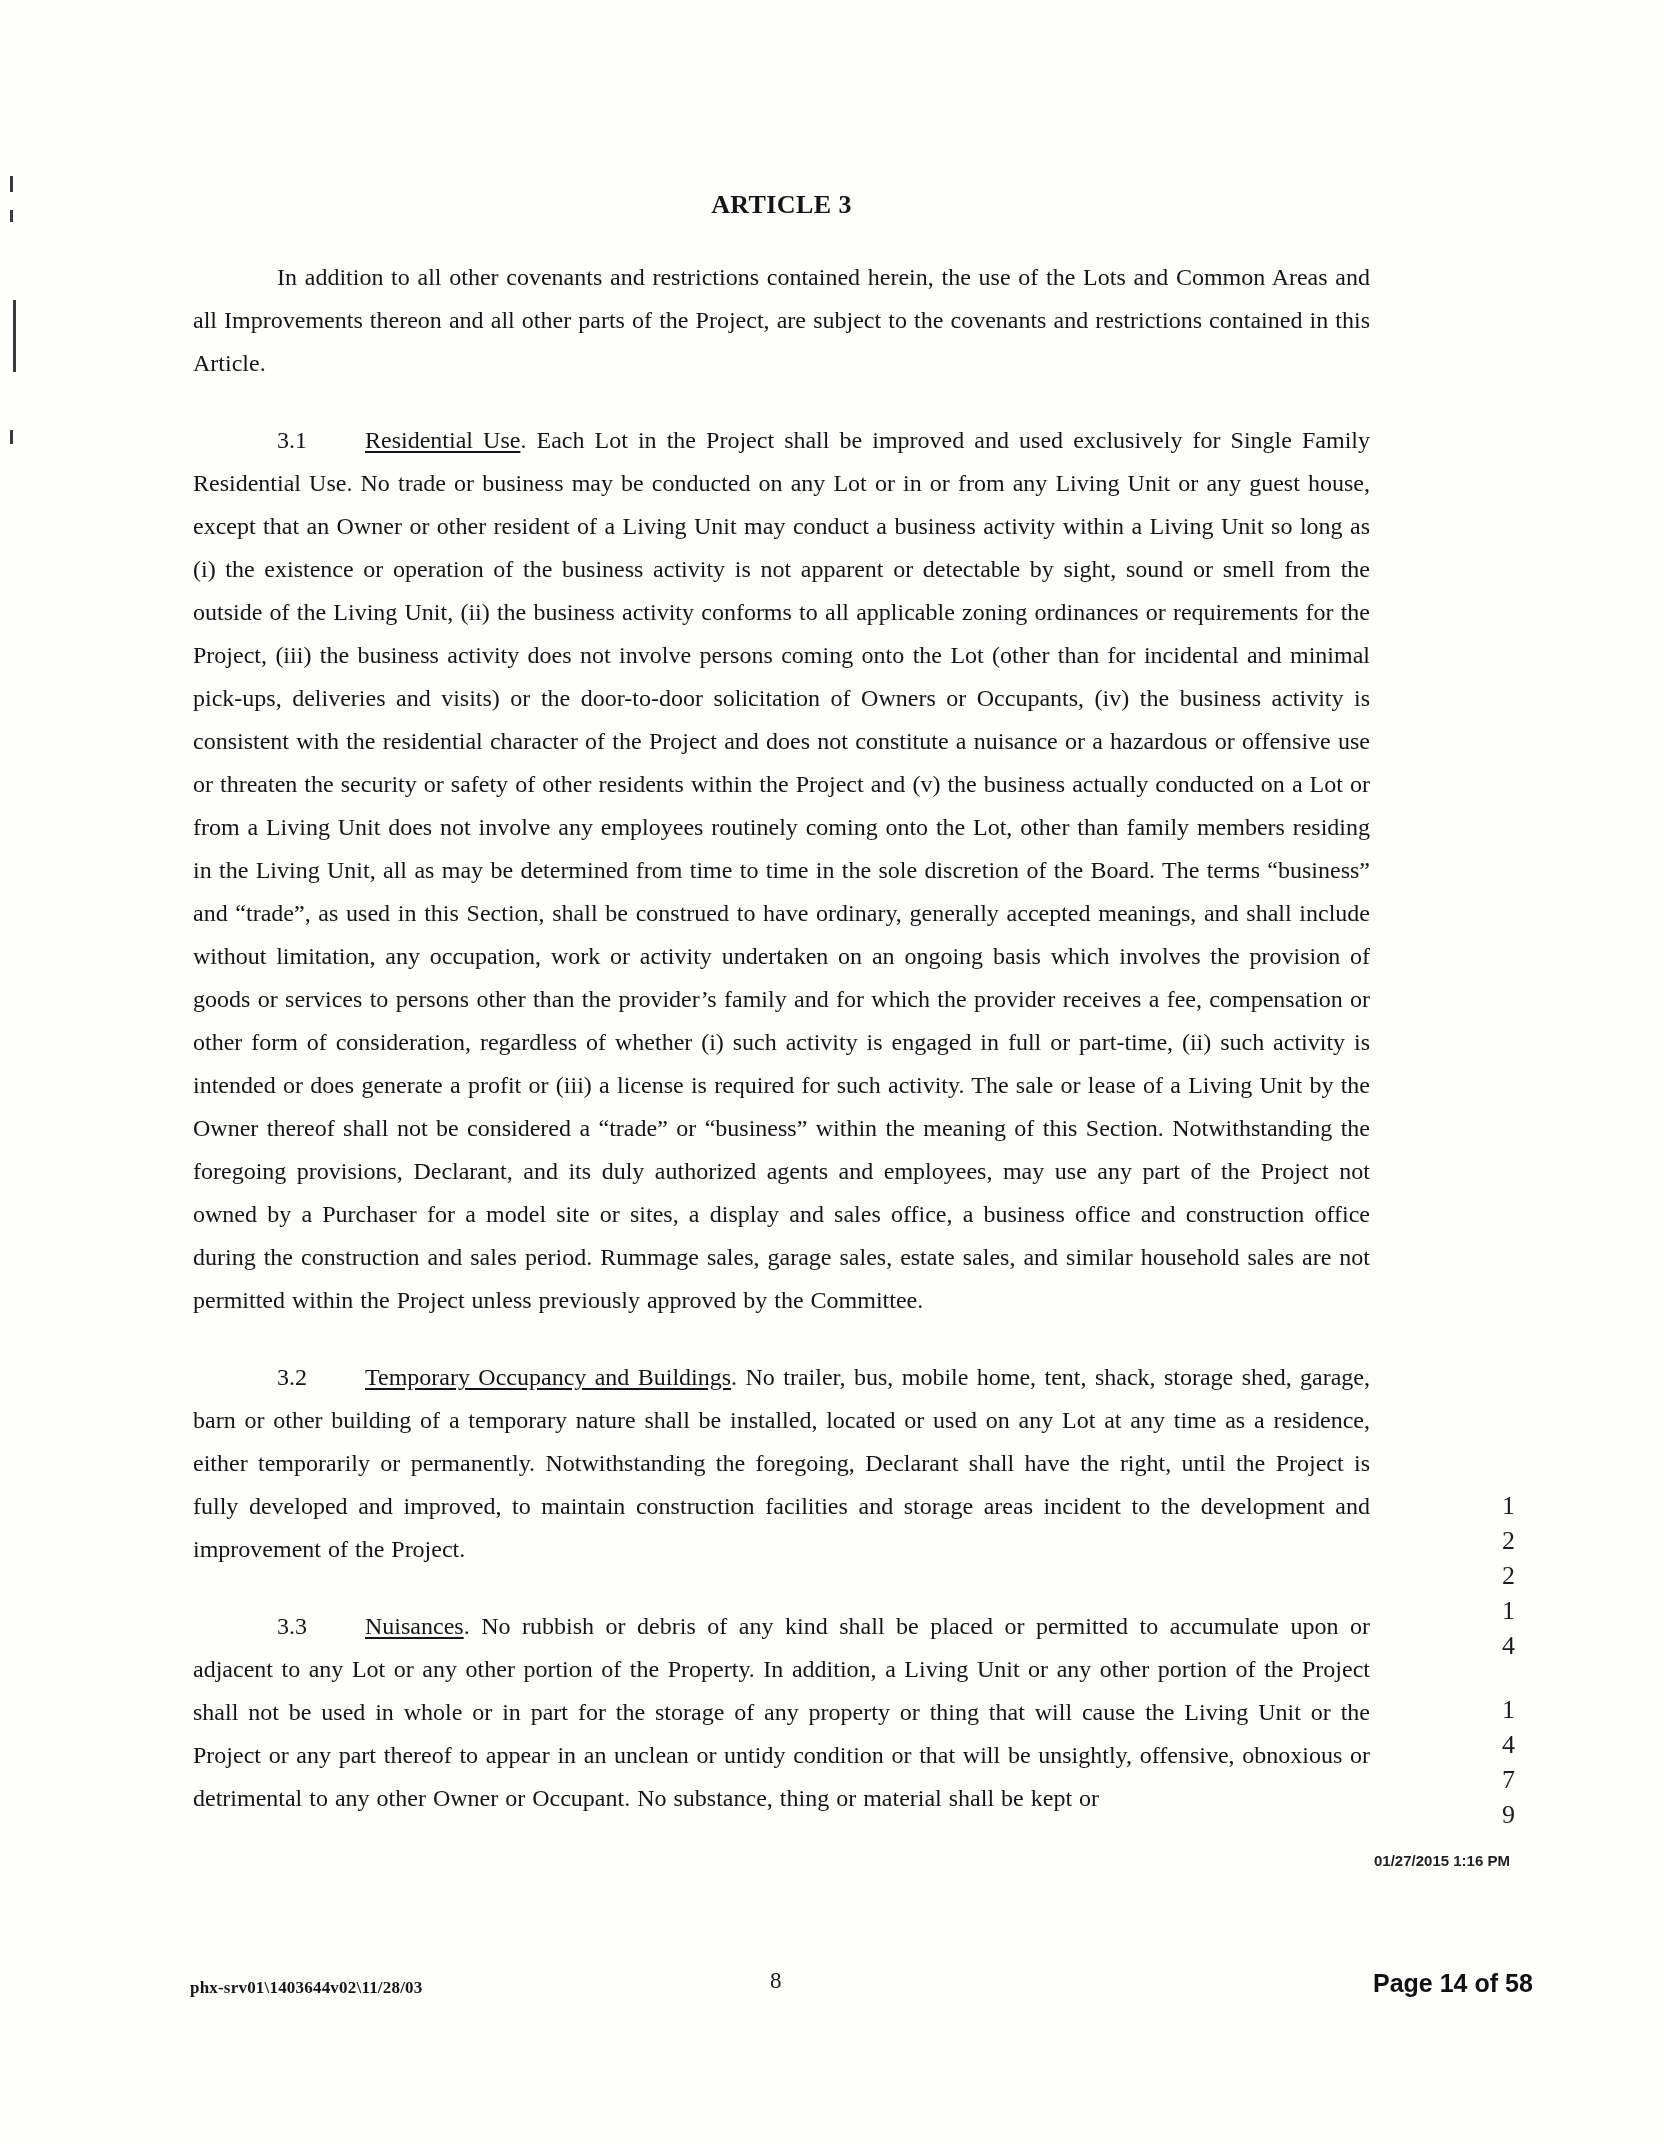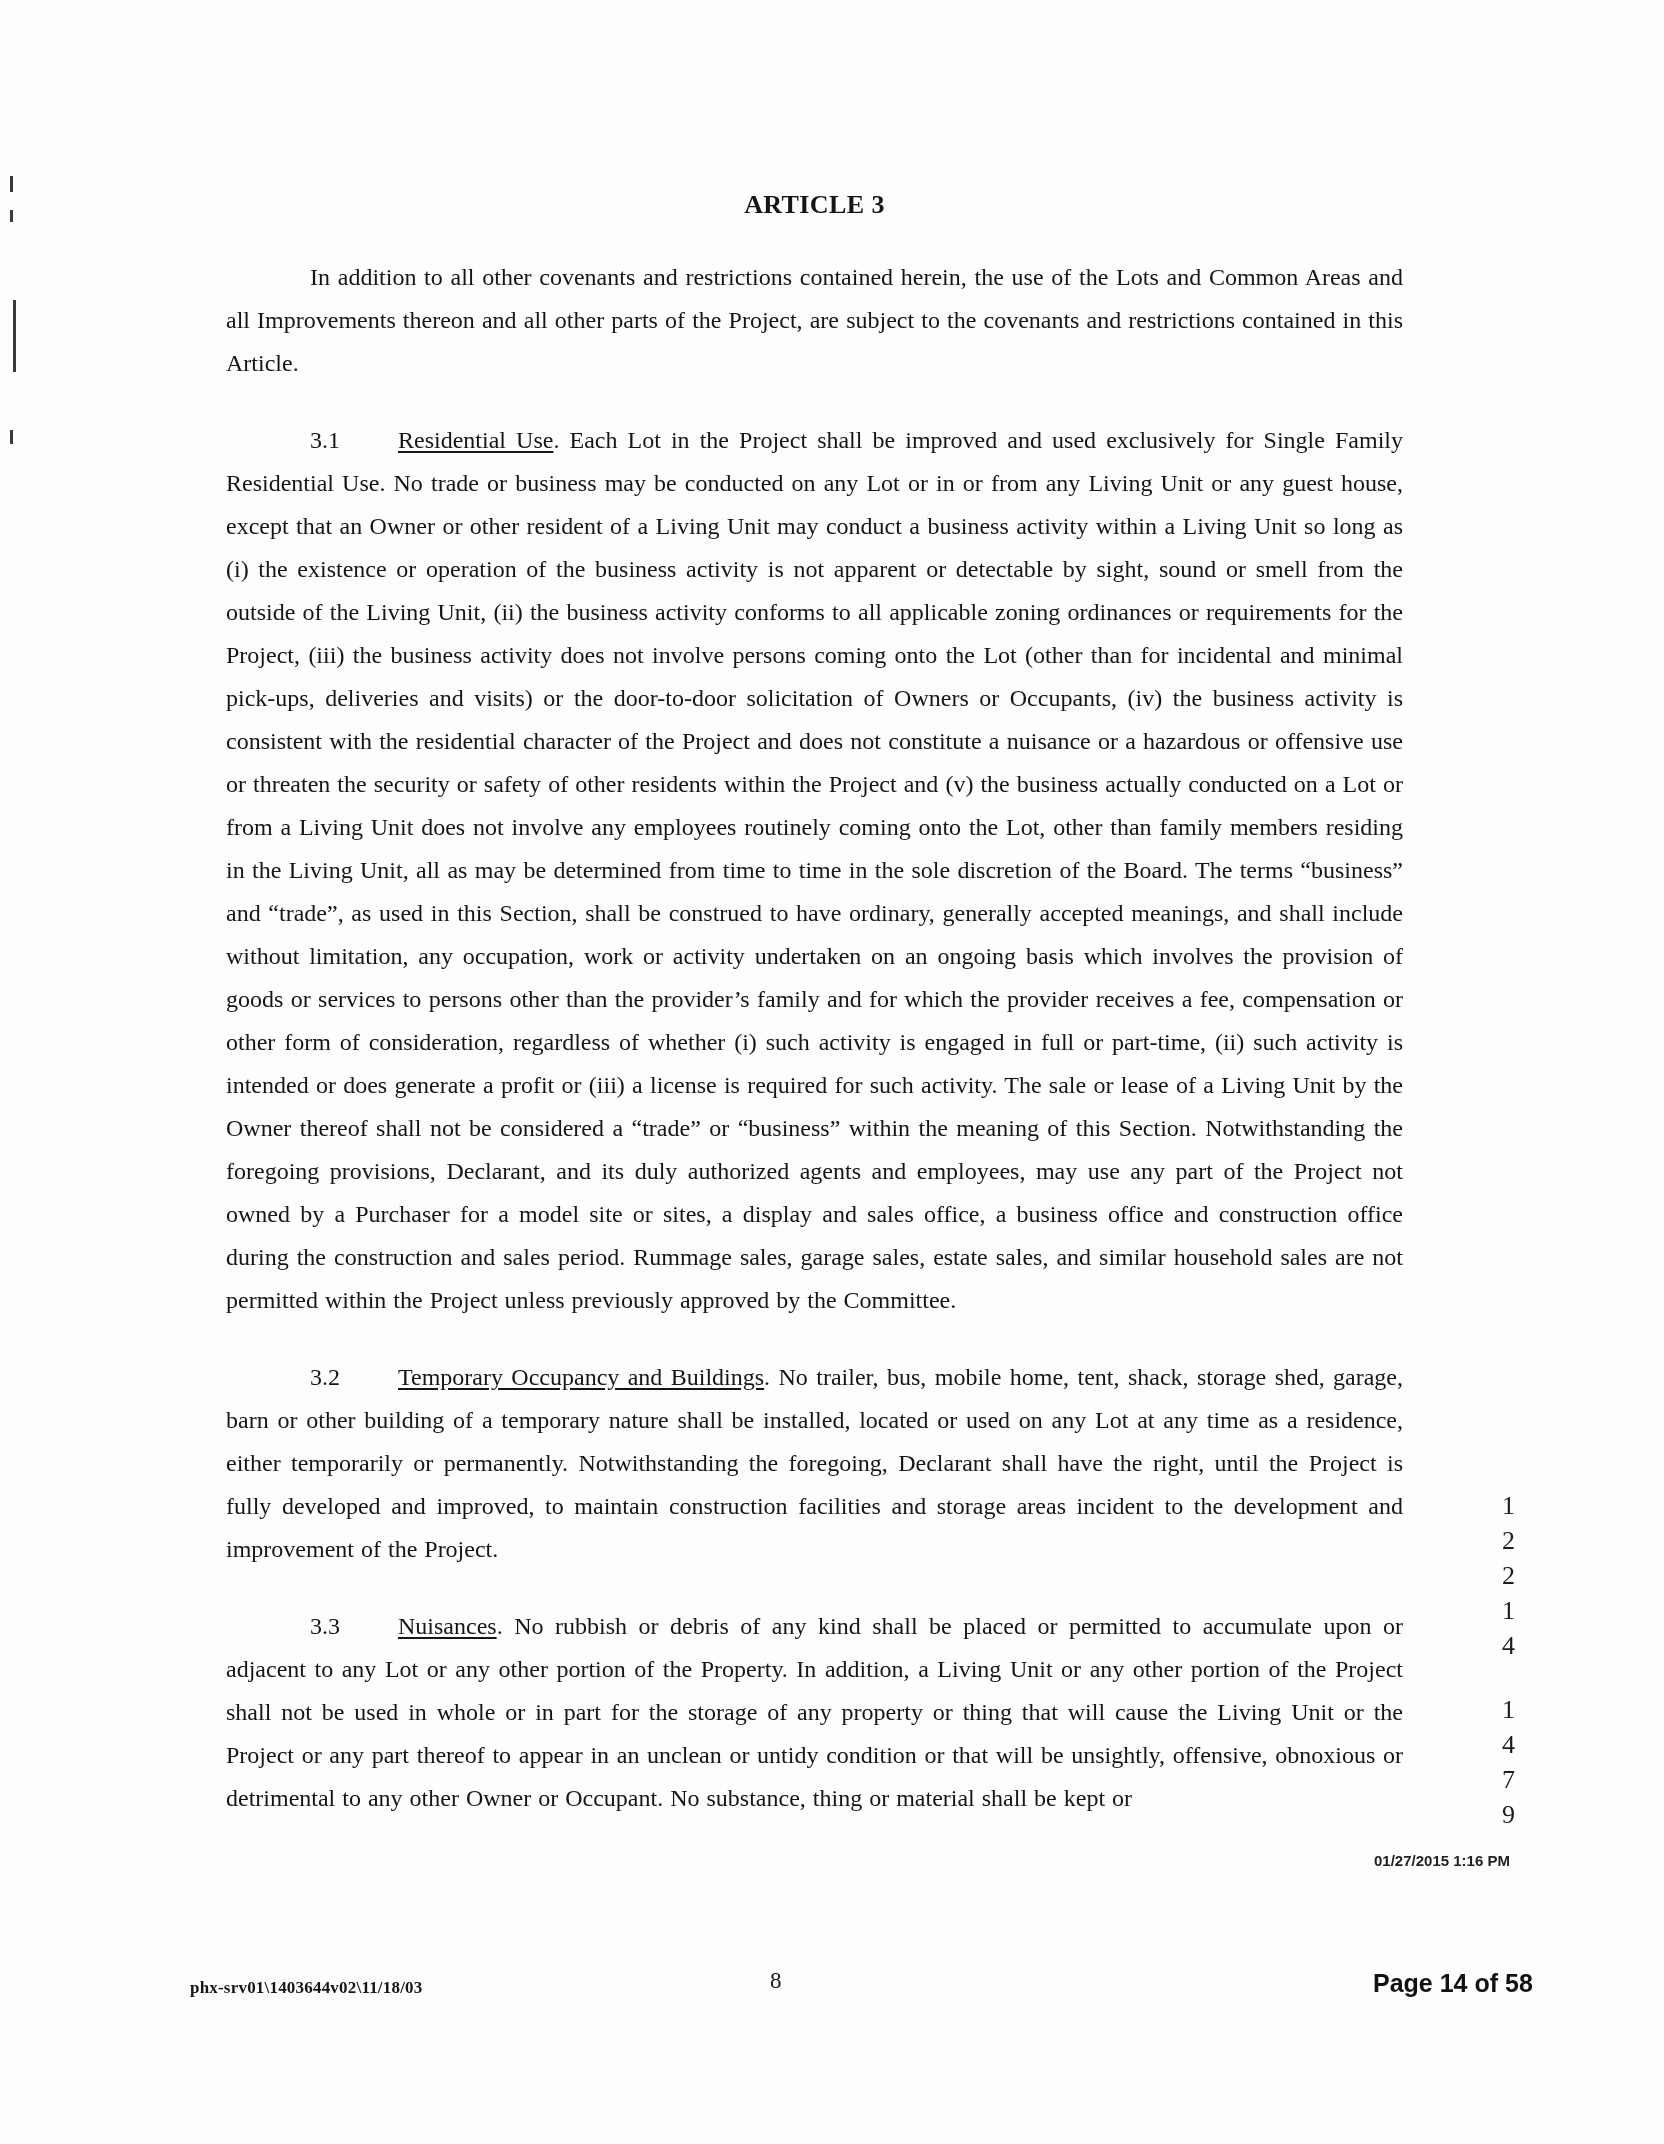--- a/index.html
+++ b/index.html
@@ -15,21 +15,20 @@
     font-family: "Liberation Serif", serif;
     color: #151515;
     overflow: hidden;
     margin: 0 auto;
   }
   .content {
     position: absolute;
     left: 193px;
     top: 188px;
     width: 1177px;
-    margin-left: 33px;
   }
   .doc-title {
     text-align: center;
     font-weight: bold;
     font-size: 26px;
     line-height: 34px;
     letter-spacing: 0.4px;
   }
   p.para {
     font-size: 24px;
@@ -135,18 +134,18 @@
     <span>1</span>
     <span>4</span>
   </div>
   <div class="stamp stamp-2">
     <span>1</span>
     <span>4</span>
     <span>7</span>
     <span>9</span>
   </div>
 
-  <div class="doc-ref">phx-srv01\1403644v02\11/18/03</div>
+  <div class="doc-ref">phx-srv01\1403644v02\11/28/03</div>
   <div class="page-num">8</div>
   <div class="page-info">Page 14 of 58</div>
   <div class="timestamp">01/27/2015 1:16 PM</div>
 
 </div>
 
 </body></html>

